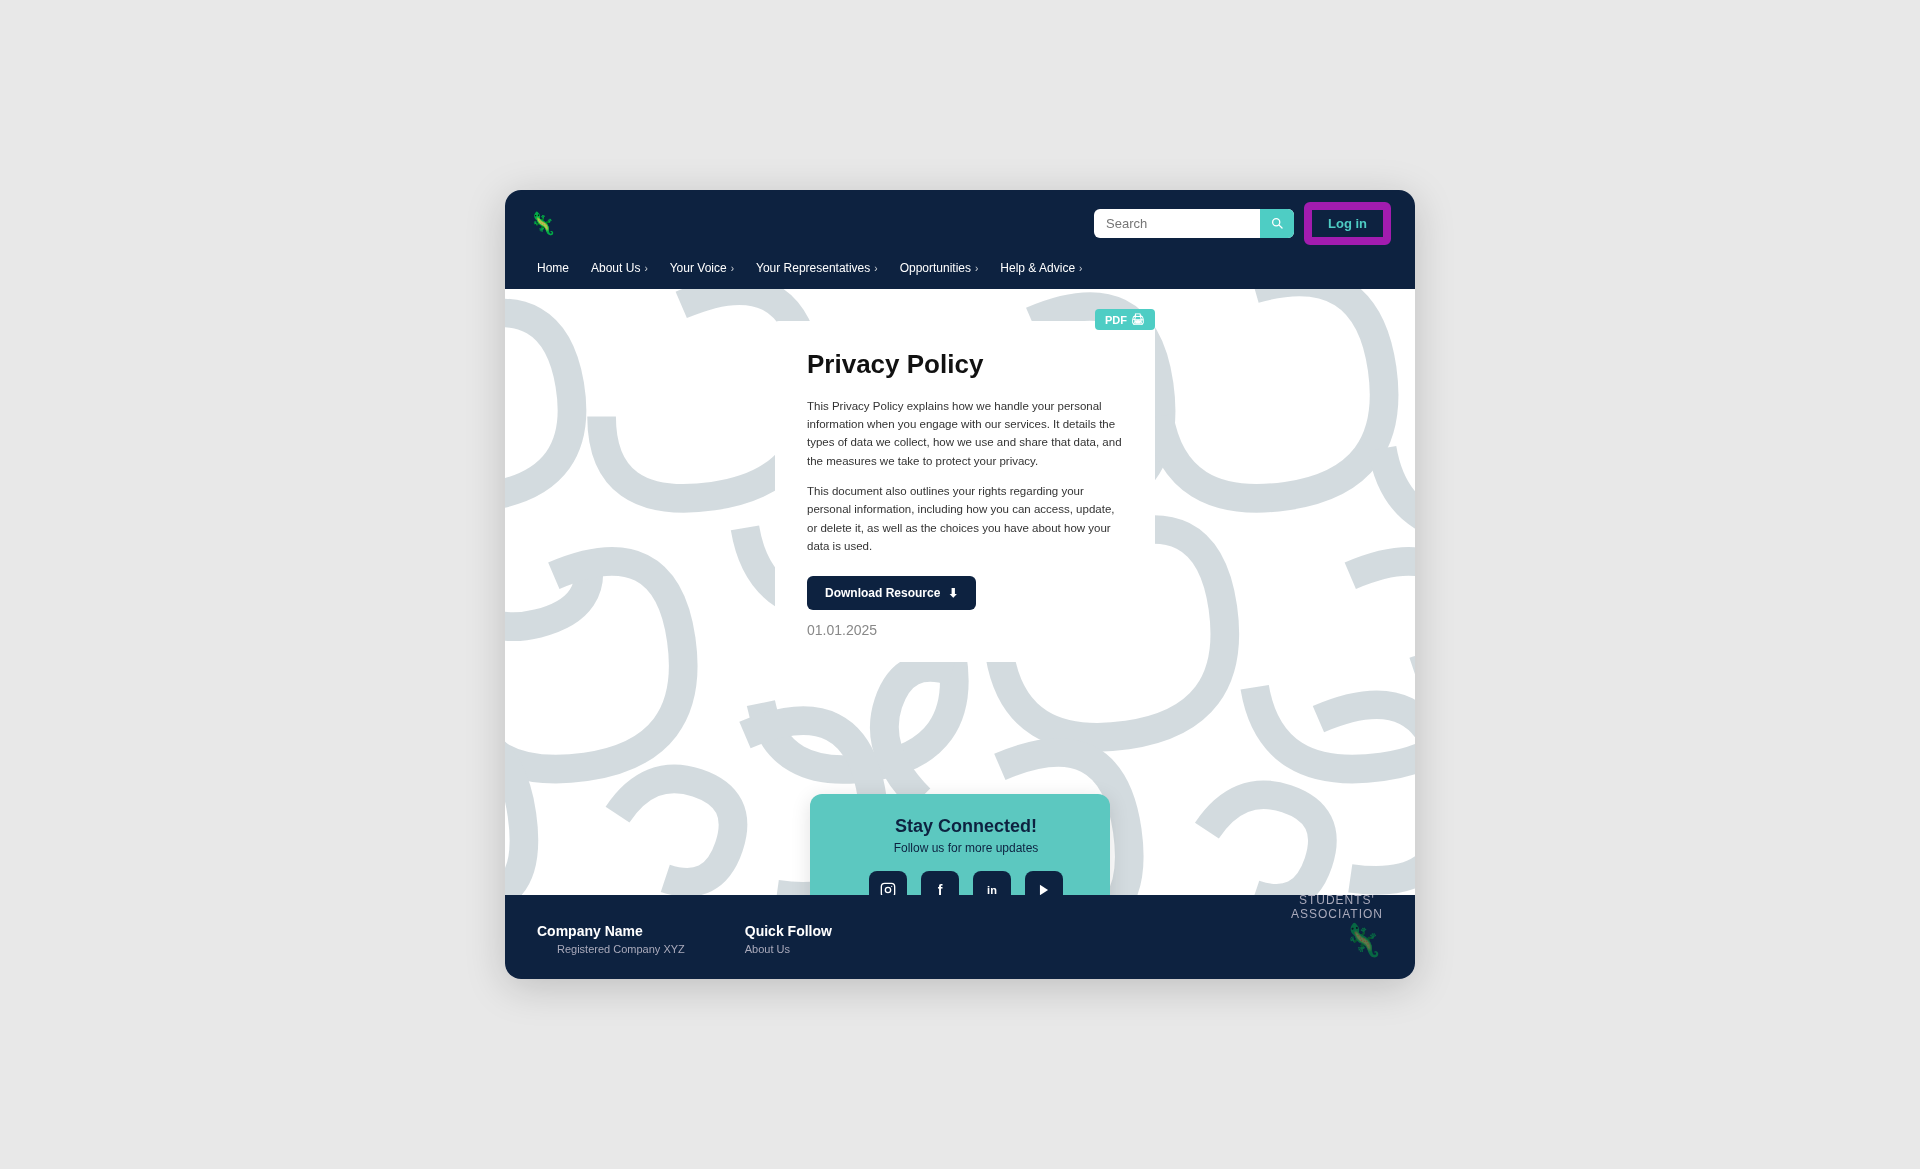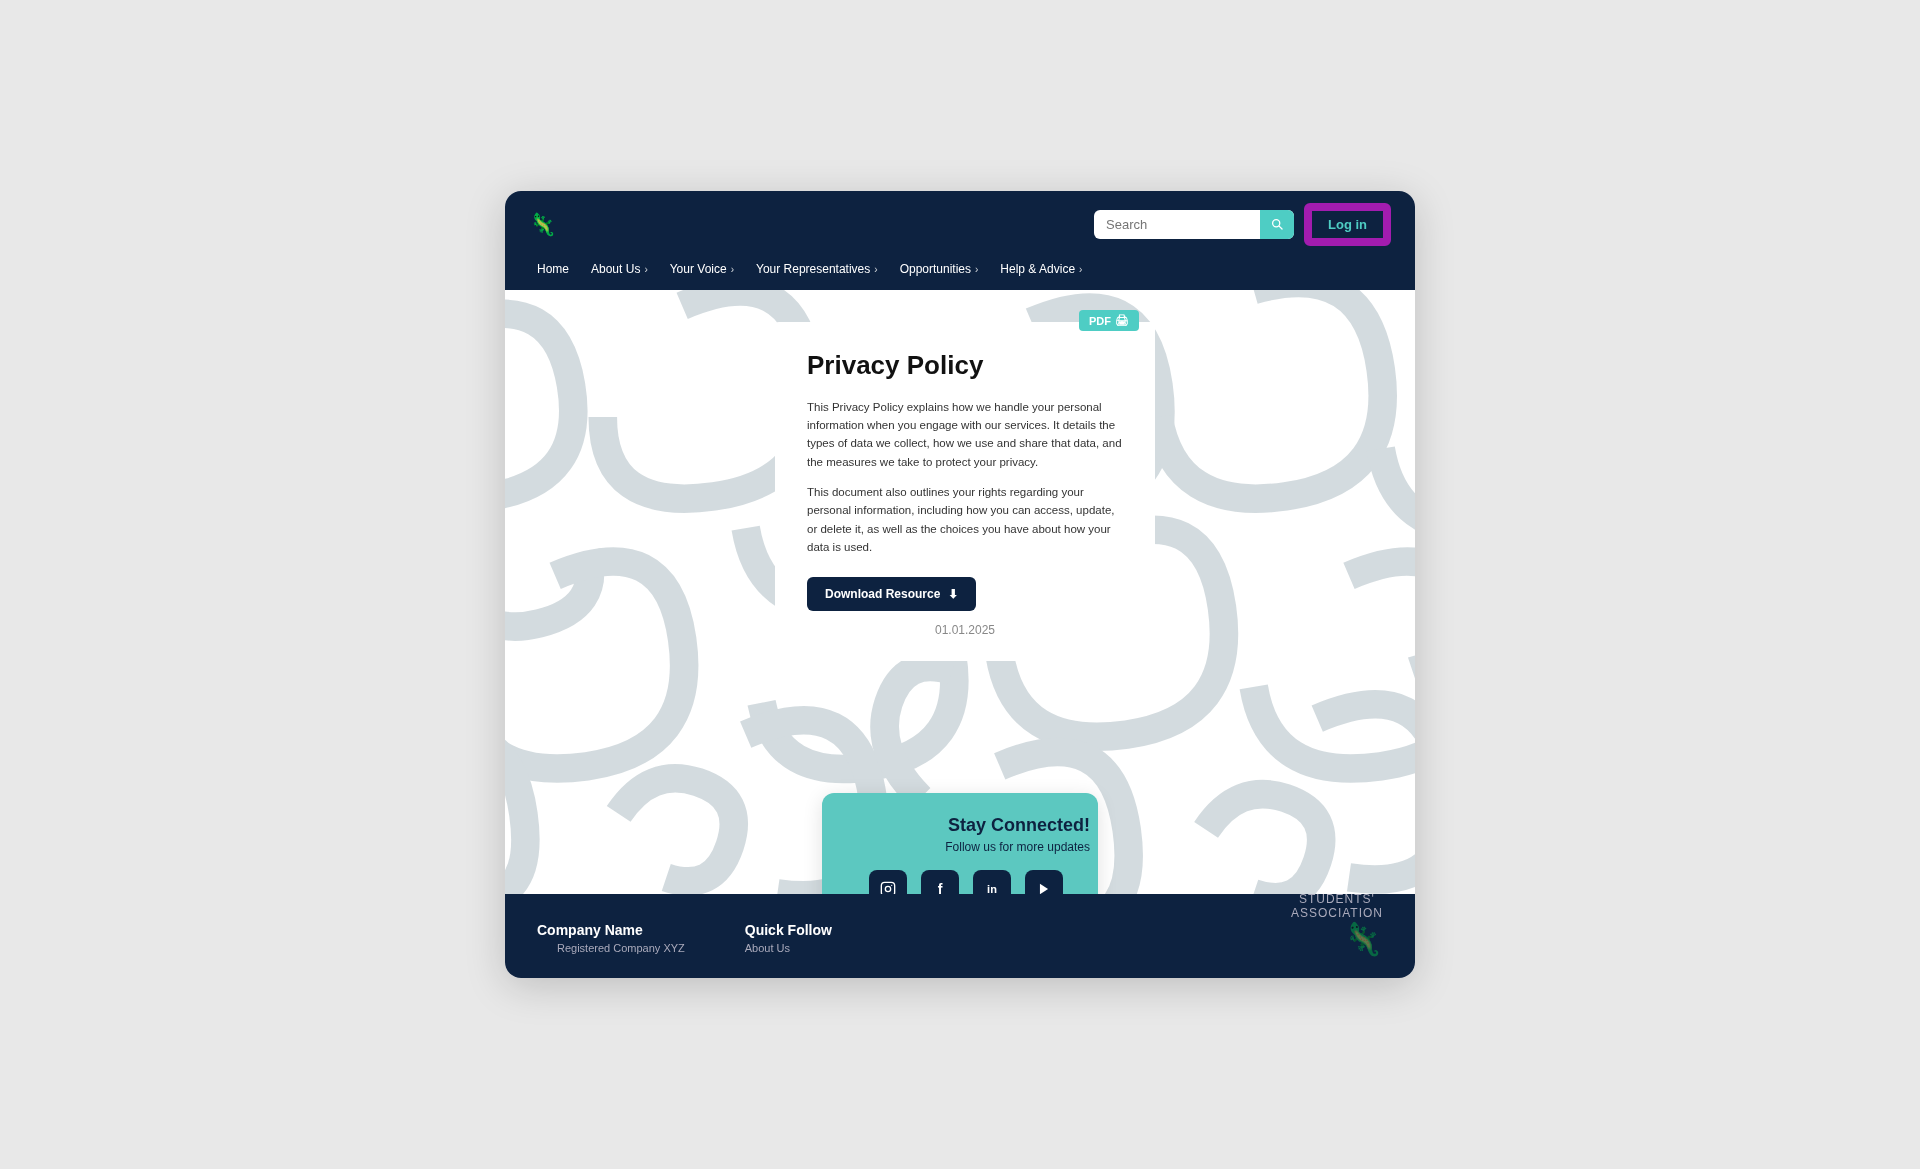--- a/index.html
+++ b/index.html
@@ -123,21 +123,21 @@
       background: white;
       margin: 36px auto;
       width: 380px;
       padding: 28px 32px 24px 32px;
       border-radius: 4px;
       box-shadow: none;
     }
     .pdf-badge {
       position: absolute;
       top: -12px;
-      right: 16px;
+      right: 0;
       background: #4ecdc4;
       color: white;
       font-size: 11px;
       font-weight: 700;
       padding: 4px 10px;
       border-radius: 4px;
       display: flex;
       align-items: center;
       gap: 4px;
     }
@@ -162,36 +162,36 @@
       color: white;
       border: none;
       padding: 10px 18px;
       border-radius: 6px;
       font-size: 12px;
       font-weight: 600;
       cursor: pointer;
       margin-top: 8px;
     }
     .date-text {
-      font-size: 12px;
+      font-size: 14px;
       color: #888;
-      text-align: center;
+      text-align: left;
       margin-top: 12px;
     }
 
     
     .social-card {
       position: relative;
       z-index: 3;
       background: #5cc8c0;
       border-radius: 12px;
-      width: 276px;
+      width: 300px;
       margin: 0 auto 0 auto;
       padding: 22px 8px 26px 20px;
-      text-align: right;
+      text-align: center;
       box-shadow: 0 4px 20px rgba(0,0,0,0.12);
       transform: translateY(40px);
     }
     .social-title {
       font-size: 18px;
       font-weight: 800;
       color: #0d2240;
       margin-bottom: 4px;
     }
     .social-subtitle {

